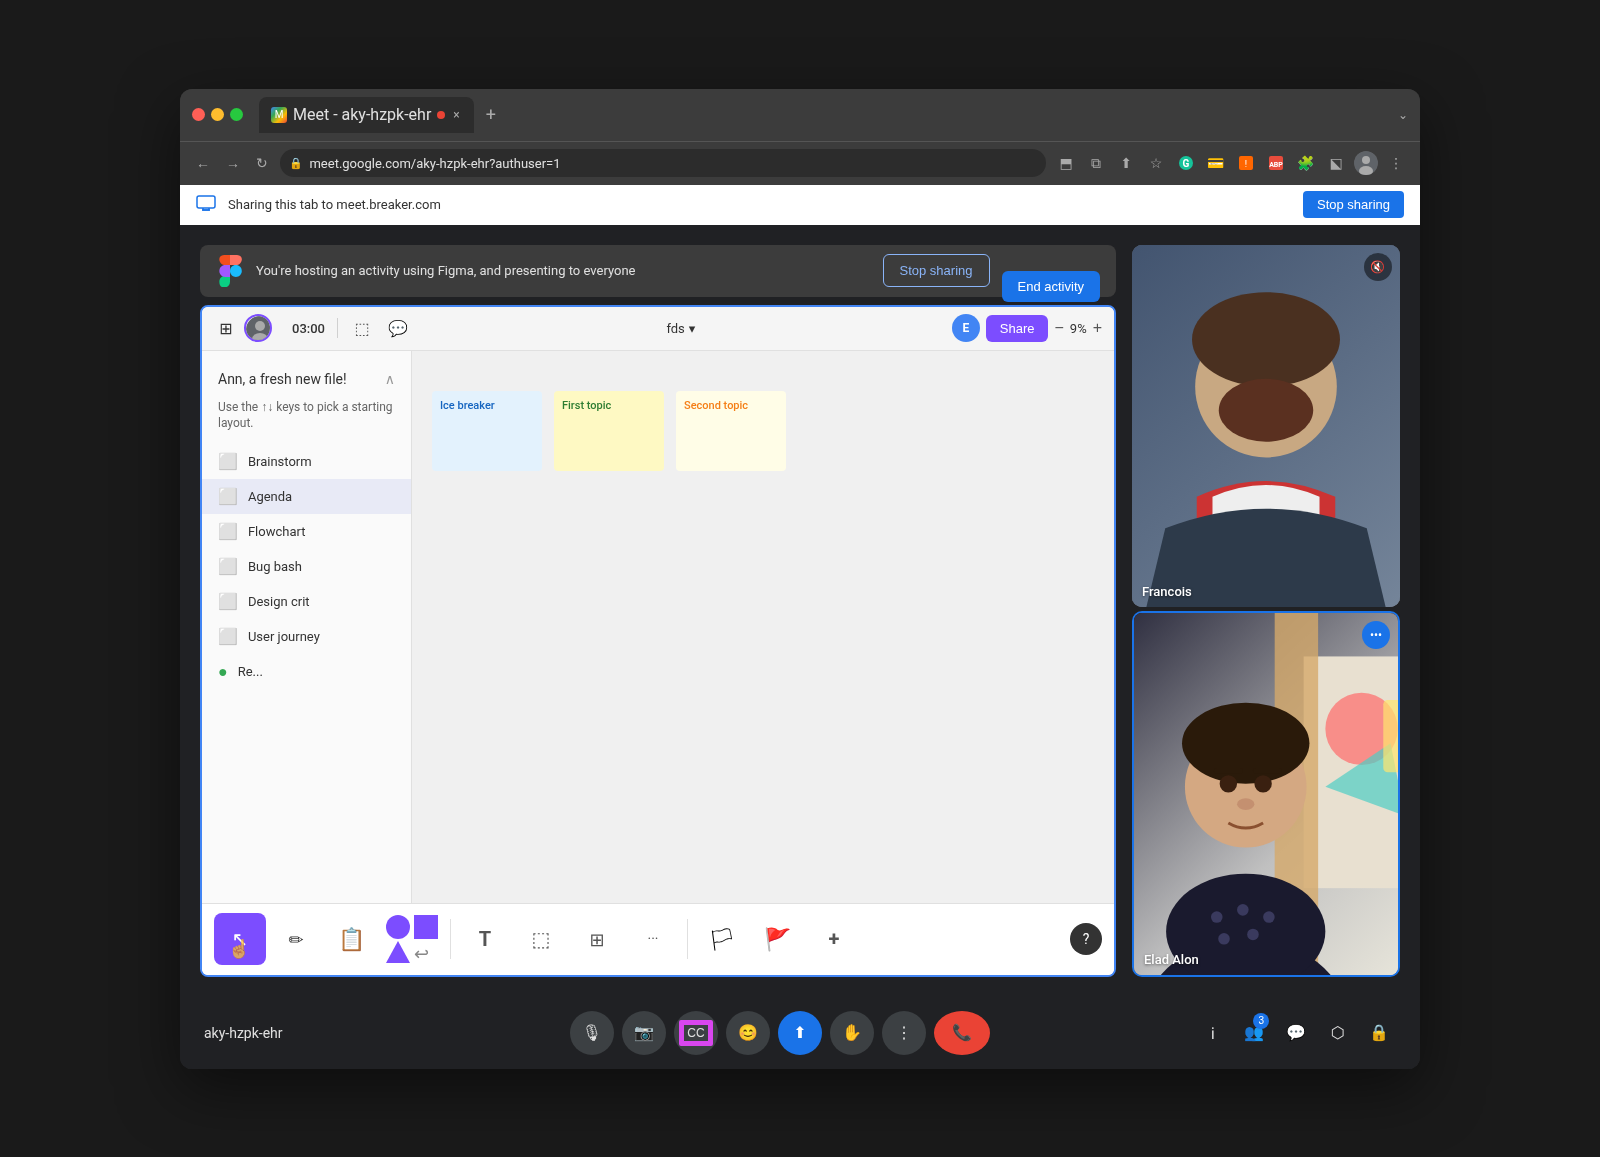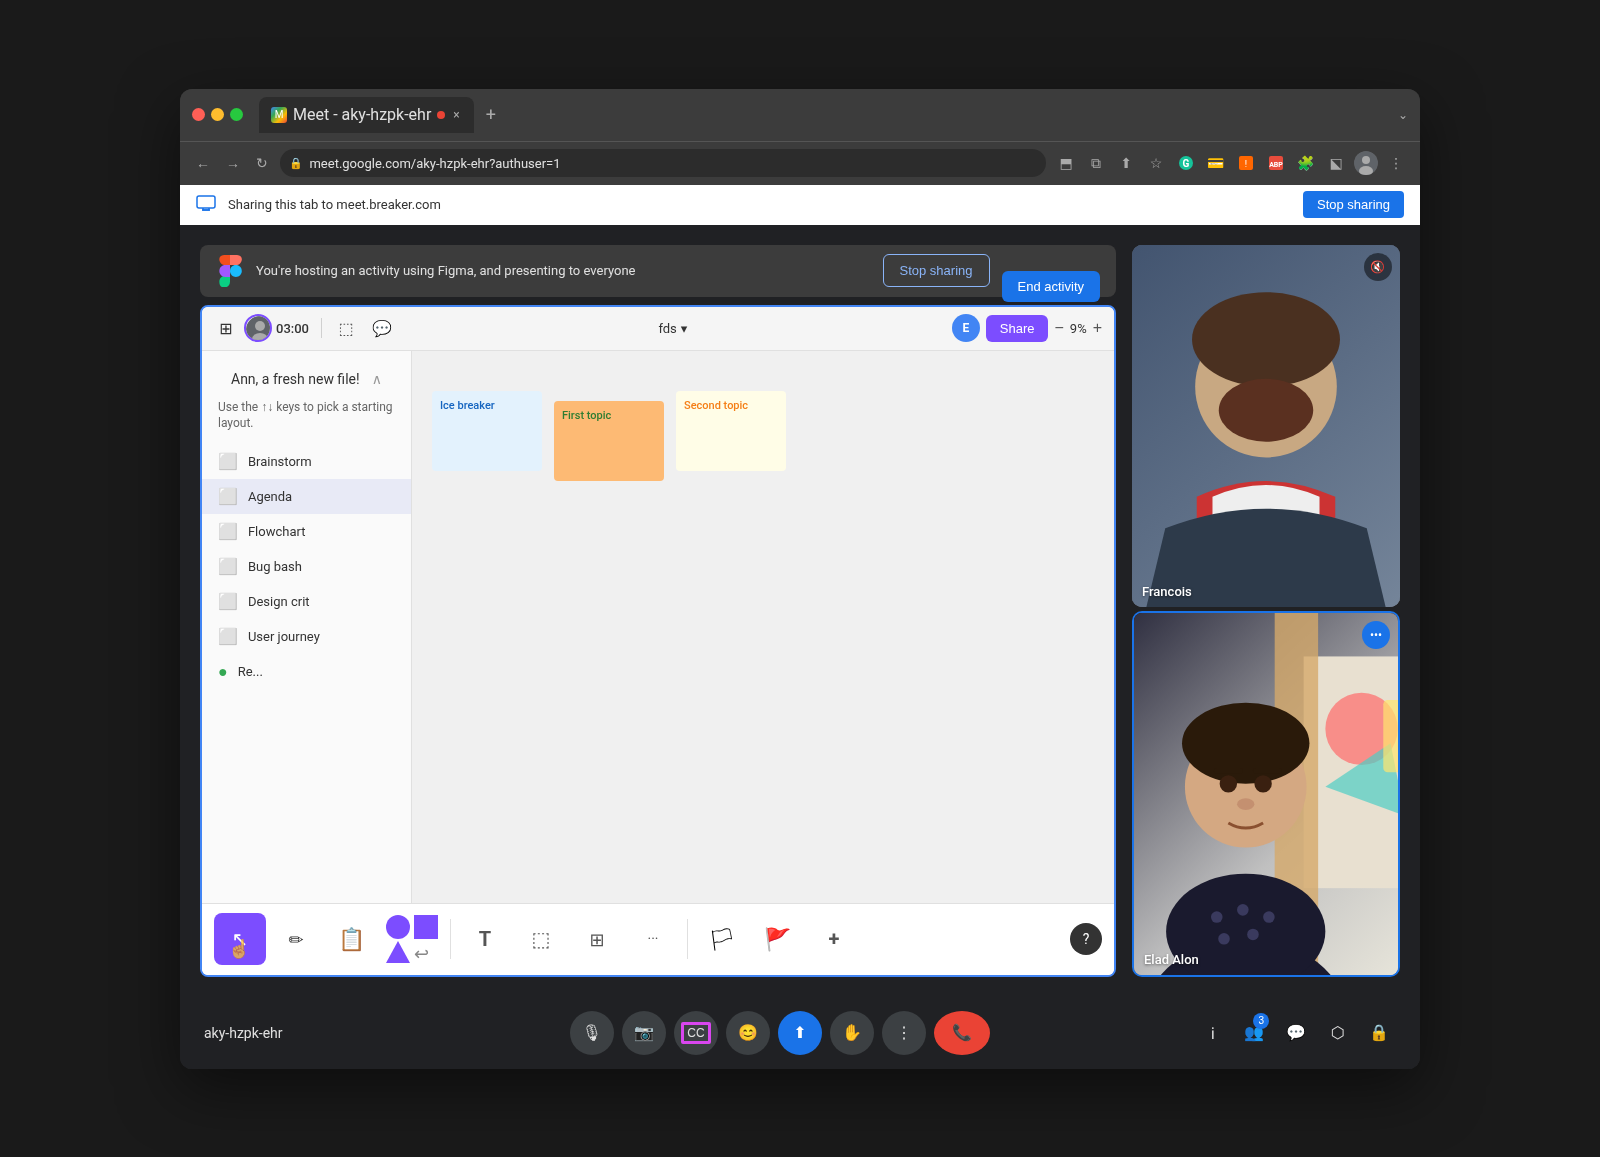--- a/index.html
+++ b/index.html
@@ -358,21 +358,21 @@
     
     .figma-sidebar {
       width: 210px;
       background: #fafafa;
       border-right: 1px solid #e0e0e0;
       padding: 12px 0;
       overflow-y: auto;
     }
 
     .sidebar-header {
-      padding: 8px 29px;
+      padding: 8px 16px;
       display: flex;
       justify-content: space-between;
       align-items: center;
     }
 
     .sidebar-header-text {
       font-size: 14px;
       color: #333;
     }
 
@@ -426,21 +426,21 @@
     .sticky-note {
       border-radius: 4px;
       padding: 8px;
       width: 110px;
       height: 80px;
       font-size: 11px;
       font-weight: 500;
     }
 
     .sticky-blue { background: #e3f2fd; color: #1565c0; }
-    .sticky-green { background: #fdba74; color: #2e7d32; margin-top: 10px; }
+    .sticky-green { background: #fef9c3; color: #2e7d32; }
     .sticky-yellow { background: #fffde7; color: #f57f17; }
 
     
     .figma-bottom-toolbar {
       background: white;
       border-top: 1px solid #e0e0e0;
       height: 72px;
       display: flex;
       align-items: center;
       padding: 0 12px;
@@ -750,21 +750,21 @@
           <button class="end-activity-btn">End activity</button>
         </div>
 
         <div class="figma-canvas">
 
           <div class="figma-toolbar">
             <div class="figma-tool-group">
 
               <div class="toolbar-icon" style="color:#333; font-size:16px;">⊞</div>
 
-              <div style="display:flex;align-items:center;gap:4px;">
+              <div style="display:flex;align-items:center;gap:20px;">
                 <div style="width:28px;height:28px;border-radius:50%;overflow:hidden;border:2px solid #7c4dff;">
                   <svg width="28" height="28" viewBox="0 0 28 28">
                     <circle cx="14" cy="14" r="14" fill="#5f6368"></circle>
                     <circle cx="14" cy="10" r="5" fill="#aaa"></circle>
                     <ellipse cx="14" cy="23" rx="8" ry="6" fill="#aaa"></ellipse>
                   </svg>
                 </div>
                 <span style="font-size:13px;color:#333;font-weight:500;">03:00</span>
               </div>
             </div>
@@ -1002,21 +1002,21 @@
       <div class="meeting-code">aky-hzpk-ehr</div>
 
       <div class="meet-controls">
         <button class="ctrl-btn">
           <span>🎙</span>
         </button>
         <button class="ctrl-btn">
           <span>📷</span>
         </button>
         <button class="ctrl-btn">
-          <span style="font-size:12px;border:3px solid #d946ef;padding:1px 3px;border-radius:2px;">CC</span>
+          <span style="font-size:12px;border:5px solid #d946ef;padding:1px 3px;border-radius:2px;">CC</span>
         </button>
         <button class="ctrl-btn">
           <span>😊</span>
         </button>
         <button class="ctrl-btn active">
           <span>⬆</span>
         </button>
         <button class="ctrl-btn">
           <span>✋</span>
         </button>

